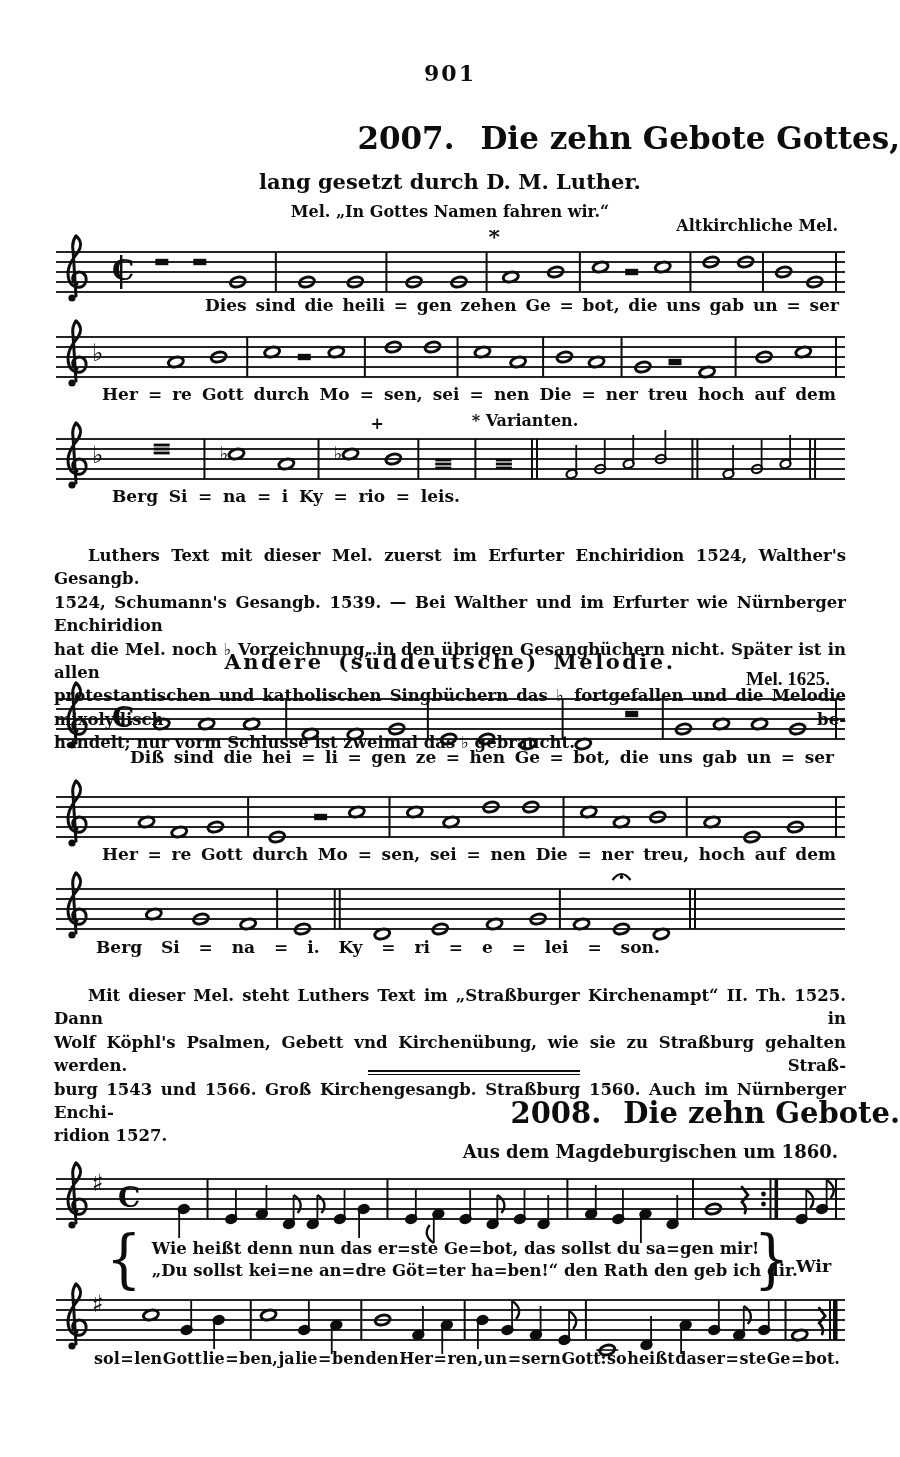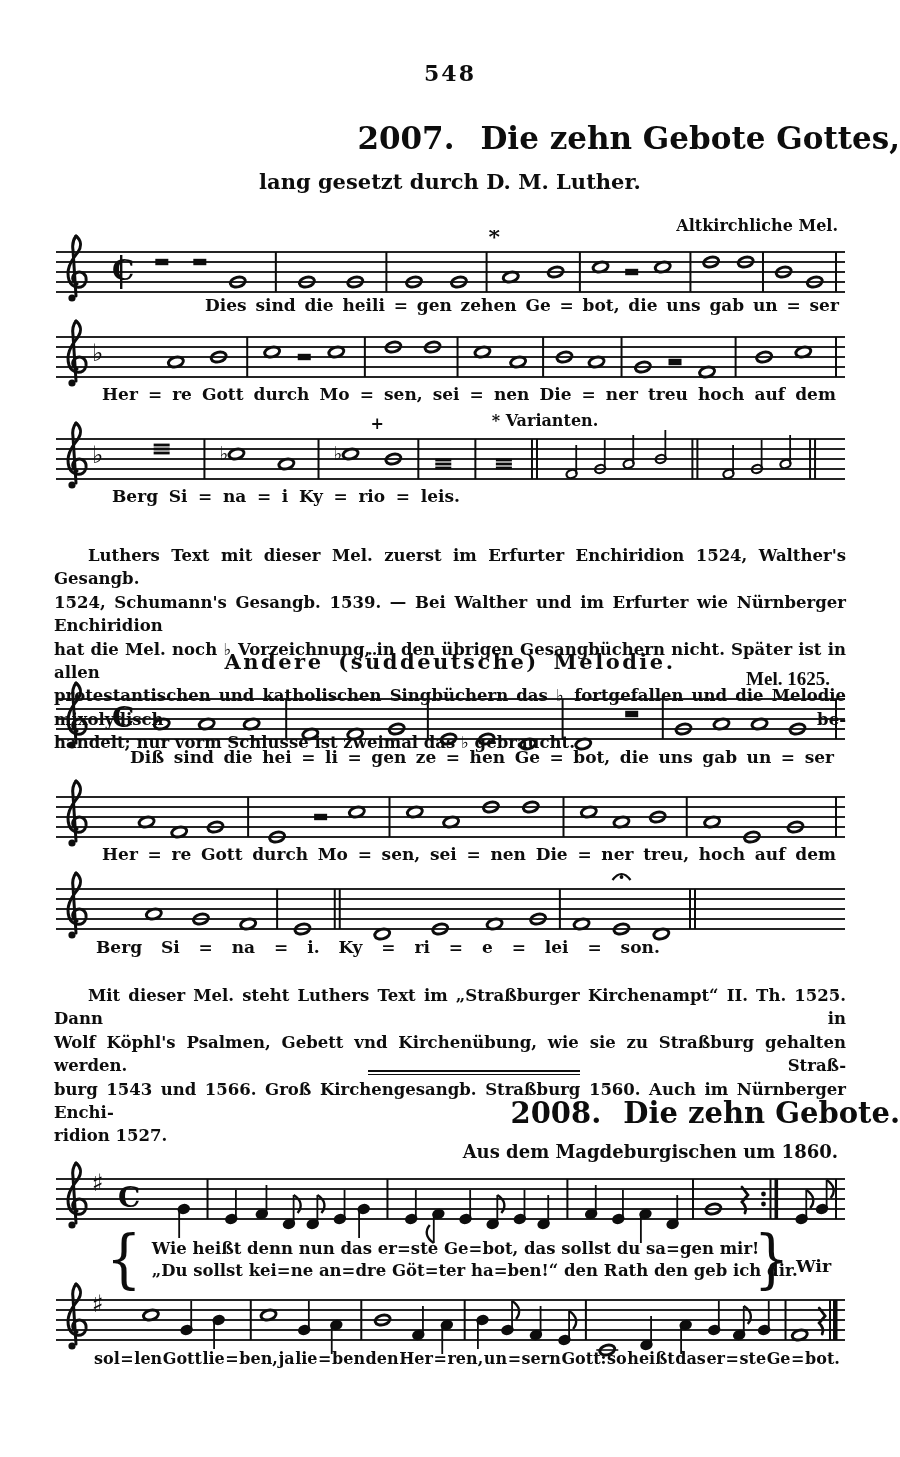--- a/index.html
+++ b/index.html
@@ -9,48 +9,49 @@
   .ctr{left:0;width:900px;text-align:center;}
   .b{font-weight:bold;}
   #page-number{top:60px;font-size:22px;letter-spacing:2px;}
   .h1row{top:120px;display:flex;justify-content:flex-end;gap:26px;width:900px;font-size:31px;font-weight:bold;}
   #subtitle1{top:169px;font-size:21px;}
   #mel-line{top:202px;font-size:16px;}
   #alt-mel{top:216px;right:62px;font-size:16px;font-weight:bold;}
   .staff-svg{position:absolute;left:56px;}
   .lyr{position:absolute;display:flex;justify-content:space-between;font-weight:bold;font-size:17px;white-space:nowrap;}
   .lyr span{display:inline-block;}
-  #varianten{top:411px;left:440px;width:210px;text-align:center;font-size:16px;font-weight:bold;}
+  #varianten{top:411px;left:420px;width:210px;text-align:center;font-size:16px;font-weight:bold;}
   .commentary{position:absolute;left:54px;width:792px;font-size:16.5px;font-weight:bold;line-height:23.4px;}
   .jline{text-align:justify;text-align-last:justify;}
   .jline.last{text-align-last:left;}
   .jline.first{text-indent:34px;}
   #sued-heading{top:649px;font-size:21px;letter-spacing:2.5px;word-spacing:5px;}
   #mel1625{top:668px;right:70px;font-size:19px;font-weight:bold;font-family:Liberation Serif, serif;}
   #divider{top:1070px;left:368px;width:212px;height:2px;border-top:2.5px solid #0d0d0d;border-bottom:1.5px solid #0d0d0d;}
   .h2row{top:1096px;display:flex;justify-content:flex-end;gap:22px;width:900px;font-size:29px;font-weight:bold;}
   #src2008{top:1141px;right:62px;font-size:18px;font-weight:bold;}
   #couplet{top:1232px;left:106px;display:flex;align-items:center;}
   .brace{font-size:56px;font-weight:400;transform:scaleY(1.12);line-height:56px;}
   #couplet-lines{width:592px;margin:0 10px;}
   .cline{font-size:16.5px;font-weight:bold;line-height:22.5px;text-align:justify;text-align-last:justify;white-space:nowrap;}
   #wir{top:1256px;left:796px;font-size:17.5px;font-weight:bold;}
 </style>
 </head>
 <body>
 
 <div id="page">
 
-  <div id="page-number" class="abs ctr b">548</div>
+  <div id="page-number" class="abs ctr b">901</div>
 
   <div class="abs h1row">
     <span>2007.</span>
     <span>Die zehn Gebote Gottes,</span>
   </div>
   <div id="subtitle1" class="abs ctr b">lang gesetzt durch D. M. Luther.</div>
+  <div id="mel-line" class="abs ctr b">Mel. „In Gottes Namen fahren wir.“</div>
   <div id="alt-mel" class="abs">Altkirchliche Mel.</div>
 
   <div id="score">
       <svg width="789" height="88" class="staff-svg" style="top: 230px;">
         <rect x="0" y="21.1" width="789" height="1.8" fill="#0d0d0d"></rect>
         <rect x="0" y="31.1" width="789" height="1.8" fill="#0d0d0d"></rect>
         <rect x="0" y="41.1" width="789" height="1.8" fill="#0d0d0d"></rect>
         <rect x="0" y="51.1" width="789" height="1.8" fill="#0d0d0d"></rect>
         <rect x="0" y="61.1" width="789" height="1.8" fill="#0d0d0d"></rect>
         <path d="M20 6 C25 10 26 16 22 22 C14 32 10 40 13 50 C16 59 28 60 30 51 C31 44 25 40 20 43 C15 46 16 52 21 54" fill="none" stroke="#0d0d0d" stroke-width="3" stroke-linecap="round"></path>

